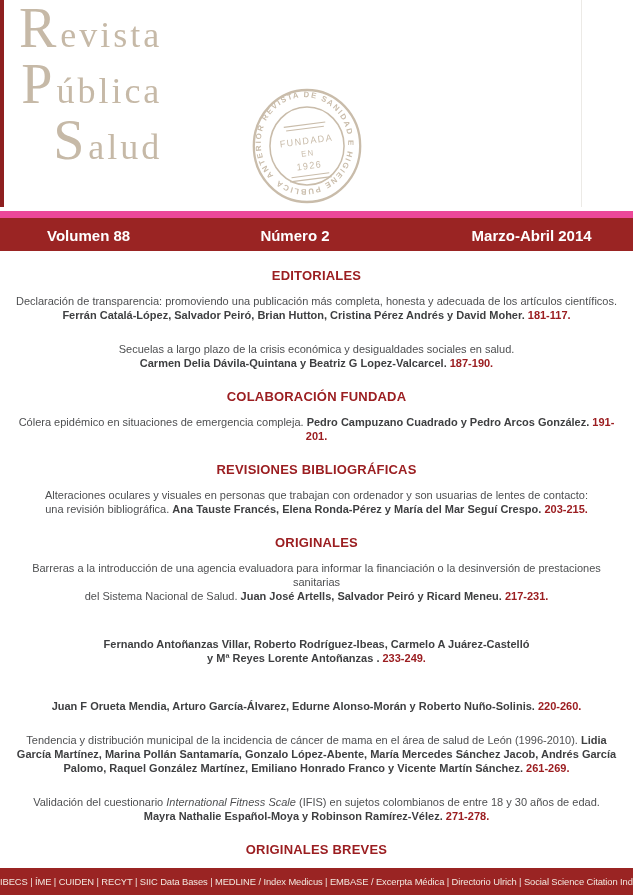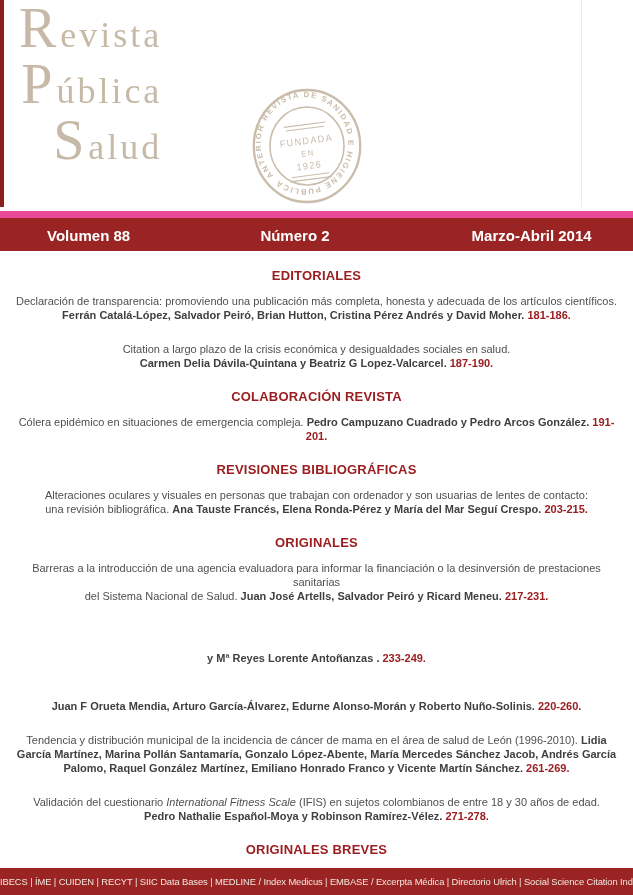--- a/index.html
+++ b/index.html
@@ -75,32 +75,32 @@
   </header>
 
   <div class="volume-bar">
     <span class="vb-volume">Volumen 88</span>
     <span class="vb-number">Número 2</span>
     <span class="vb-date">Marzo-Abril 2014</span>
   </div>
 
   <main class="toc">
       <div class="section-heading">EDITORIALES</div>
-      <p class="article"><span class="seg-n">Declaración de transparencia: promoviendo una publicación más completa, honesta y adecuada de los artículos científicos.</span><br><span class="seg-b">Ferrán Catalá-López, Salvador Peiró, Brian Hutton, Cristina Pérez Andrés y David Moher. </span><span class="seg-p">181-186.</span></p>
-      <p class="article"><span class="seg-n">Citation a largo plazo de la crisis económica y desigualdades sociales en salud.</span><br><span class="seg-b">Carmen Delia Dávila-Quintana y Beatriz G Lopez-Valcarcel. </span><span class="seg-p">187-190.</span></p>
-      <div class="section-heading">COLABORACIÓN REVISTA</div>
+      <p class="article"><span class="seg-n">Declaración de transparencia: promoviendo una publicación más completa, honesta y adecuada de los artículos científicos.</span><br><span class="seg-b">Ferrán Catalá-López, Salvador Peiró, Brian Hutton, Cristina Pérez Andrés y David Moher. </span><span class="seg-p">181-117.</span></p>
+      <p class="article"><span class="seg-n">Secuelas a largo plazo de la crisis económica y desigualdades sociales en salud.</span><br><span class="seg-b">Carmen Delia Dávila-Quintana y Beatriz G Lopez-Valcarcel. </span><span class="seg-p">187-190.</span></p>
+      <div class="section-heading">COLABORACIÓN FUNDADA</div>
       <p class="article"><span class="seg-n">Cólera epidémico en situaciones de emergencia compleja. </span><span class="seg-b">Pedro Campuzano Cuadrado  y Pedro Arcos González. </span><span class="seg-p">191-201.</span></p>
       <div class="section-heading">REVISIONES BIBLIOGRÁFICAS</div>
       <p class="article"><span class="seg-n">Alteraciones oculares y visuales en  personas que trabajan con ordenador y son usuarias de lentes de contacto:</span><br><span class="seg-n">una revisión bibliográfica. </span><span class="seg-b">Ana Tauste Francés, Elena Ronda-Pérez  y María del Mar Seguí Crespo. </span><span class="seg-p">203-215.</span></p>
       <div class="section-heading">ORIGINALES</div>
       <p class="article"><span class="seg-n">Barreras a la introducción de una agencia evaluadora para informar la financiación o la desinversión de prestaciones sanitarias</span><br><span class="seg-n">del Sistema Nacional de Salud. </span><span class="seg-b">Juan José Artells, Salvador Peiró y Ricard Meneu. </span><span class="seg-p">217-231.</span></p>
-      <p class="article"><br><br><span class="seg-b">y Mª Reyes Lorente Antoñanzas . </span><span class="seg-p">233-249.</span></p>
+      <p class="article"><br><span class="seg-b">Fernando Antoñanzas Villar, Roberto Rodríguez-Ibeas, Carmelo A Juárez-Castelló</span><br><span class="seg-b">y Mª Reyes Lorente Antoñanzas . </span><span class="seg-p">233-249.</span></p>
       <p class="article"><br><span class="seg-b">Juan F Orueta Mendia, Arturo García-Álvarez, Edurne Alonso-Morán y Roberto Nuño-Solinis. </span><span class="seg-p">220-260.</span></p>
       <p class="article"><span class="seg-n">Tendencia y distribución municipal de la incidencia de cáncer de mama en el área de salud de León (1996-2010). </span><span class="seg-b">Lidia García Martínez, Marina Pollán Santamaría, Gonzalo López-Abente, María Mercedes Sánchez Jacob, Andrés García Palomo, Raquel González Martínez, Emiliano Honrado Franco y Vicente Martín Sánchez. </span><span class="seg-p">261-269.</span></p>
-      <p class="article"><span class="seg-n">Validación del cuestionario </span><span class="seg-i">International Fitness Scale</span><span class="seg-n">  (IFIS) en sujetos colombianos de entre 18 y 30 años de edad.</span><br><span class="seg-b">Pedro Nathalie Español-Moya y Robinson Ramírez-Vélez. </span><span class="seg-p">271-278.</span></p>
+      <p class="article"><span class="seg-n">Validación del cuestionario </span><span class="seg-i">International Fitness Scale</span><span class="seg-n">  (IFIS) en sujetos colombianos de entre 18 y 30 años de edad.</span><br><span class="seg-b">Mayra Nathalie Español-Moya y Robinson Ramírez-Vélez. </span><span class="seg-p">271-278.</span></p>
       <div class="section-heading">ORIGINALES BREVES</div>
       <p class="article"><span class="seg-n">Carga de enfermedad en la comunidad autónoma de Cataluña utilizando años de vida ajustados por discapacidad (2005-2010).</span><br><span class="seg-b">Anna Cuadras Andreu y Enric Rovira Ricart. </span><span class="seg-p">279-288.</span></p>
     </main>
 
   <footer class="footer-bar">
     <span>IBECS | ÍME | CUIDEN |  RECYT | SIIC Data Bases | MEDLINE / Index Medicus | EMBASE / Excerpta Médica | Directorio Ulrich | Social Science Citation Index</span>
   </footer>
 
 </div>
 

